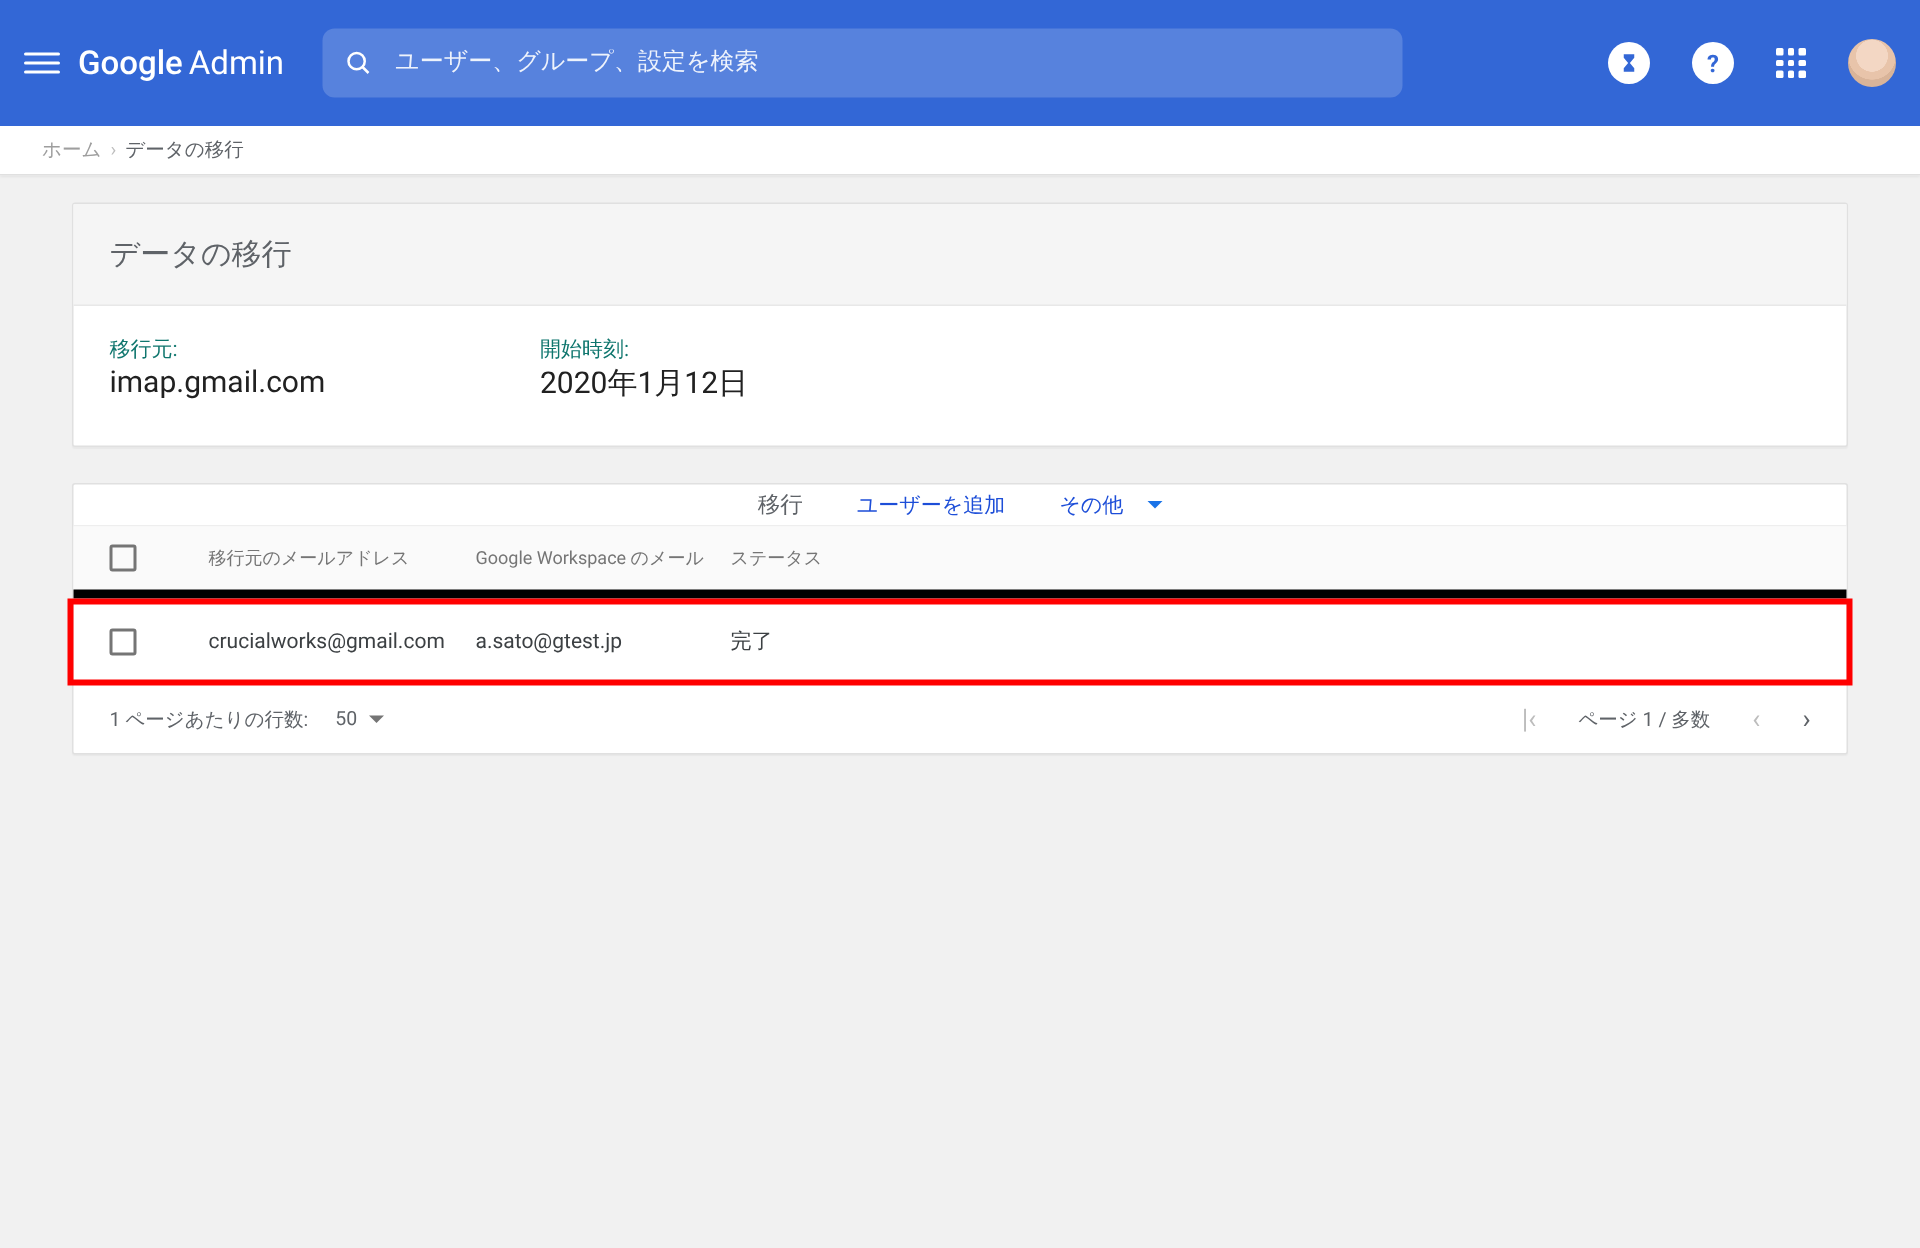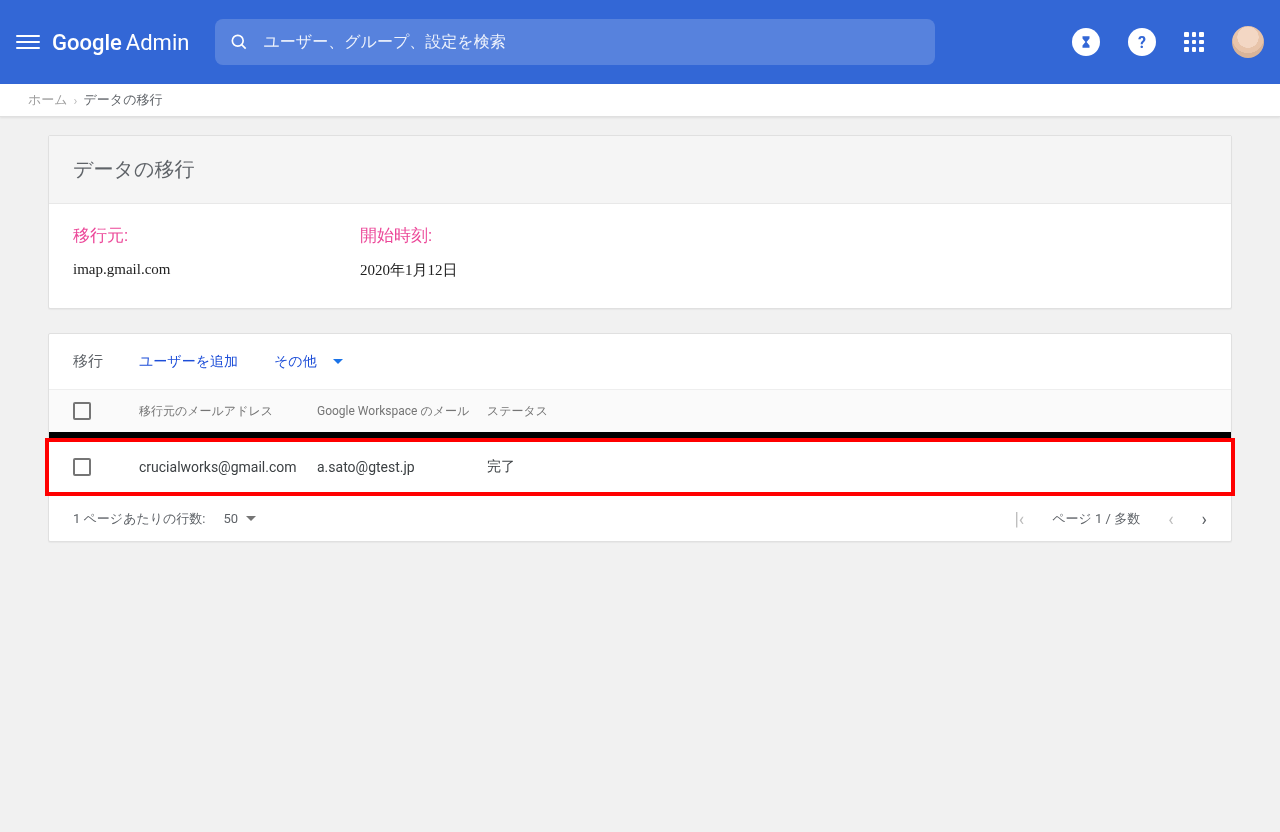--- a/index.html
+++ b/index.html
@@ -96,28 +96,29 @@
     border-bottom:1px solid #e8e8e8;
     font-size: 20px;
     color:#5f6368;
     font-weight:500;
   }
   .card-body {
     padding: 20px 24px 28px;
     display:flex;
   }
   .info-block { width: 287px; }
-  .info-label { color:#ec4899; font-size:17px; margin-bottom:14px; }
-  .info-value { color:#212121; font-size:15px;font-family:Liberation Serif, serif; }
+  .info-label { color:#0f766e; font-size:14px; }
+  .info-value { color:#212121; font-size:20px; }
 
   
   .toolbar {
     display:flex; align-items:center; gap: 36px;
-    padding: 18px 24px;
+    padding: 4px 24px;
     border-bottom:1px solid #eee;
+    justify-content:center;
   }
   .toolbar .title { color:#5f6368; font-size:15px; }
   .toolbar .link { color:#1d4ed8; font-size:14px; font-weight:500; cursor:pointer; }
   .toolbar .with-drop { display:flex; align-items:center; gap:16px; }
   .drop-arrow {
     width:0; height:0; border-left:5px solid transparent; border-right:5px solid transparent;
     border-top:5px solid #1a73e8;
   }
 
   .thead {

